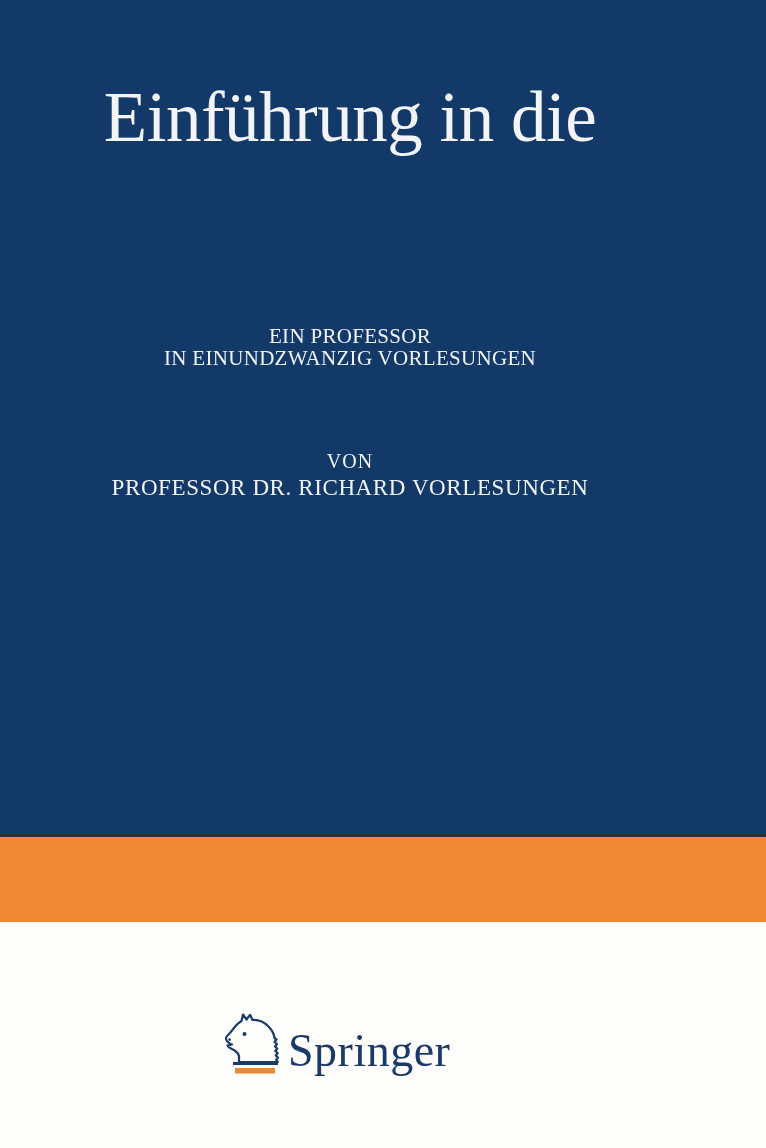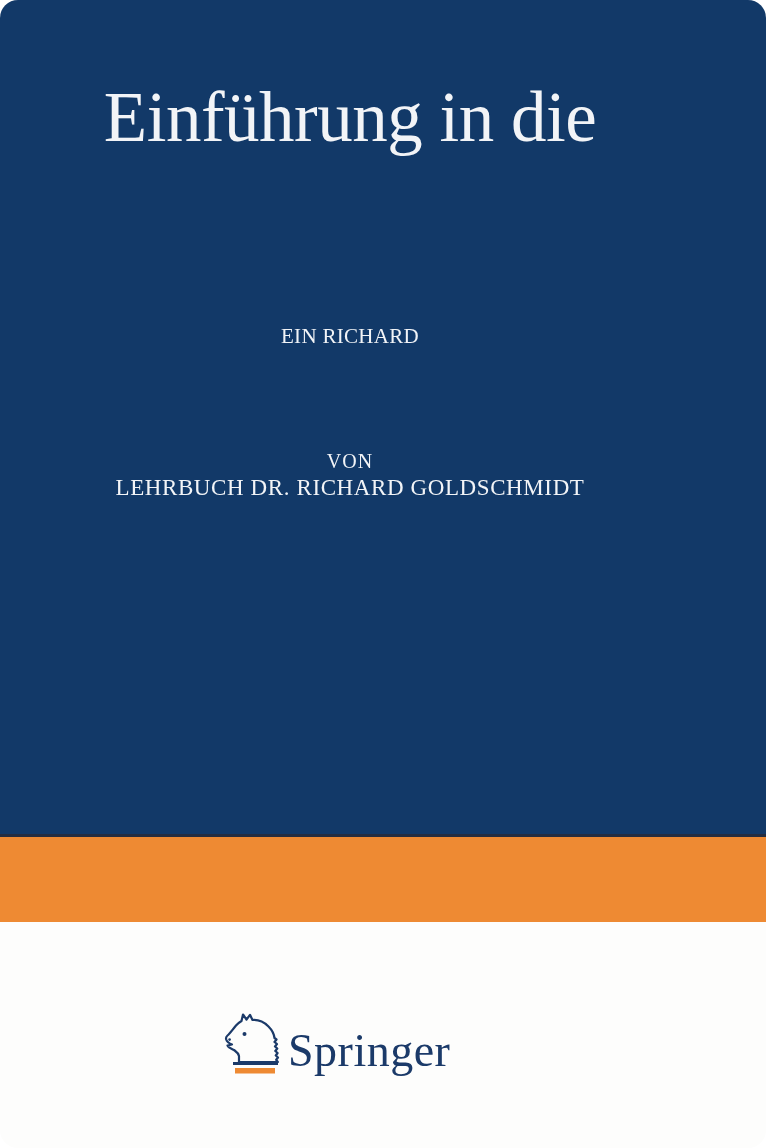--- a/index.html
+++ b/index.html
@@ -14,21 +14,20 @@
   html, body { width: 766px; height: 1148px; }
   body {
     font-family: "Liberation Serif", "DejaVu Serif", serif;
     background: #fff;
   }
   .cover {
     position: relative;
     width: 766px;
     height: 1148px;
     overflow: hidden;
-    border-radius: 18px;
   }
   .navy-panel {
     position: absolute;
     left: 0; top: 0;
     width: 766px;
     height: 834px;
     background: var(--navy-bg);
   }
   .content-col {
     position: absolute;
@@ -109,26 +108,27 @@
 <body>
 
 <div class="cover">
 
   <div class="navy-panel">
     <h1 class="content-col title">
       <span class="t-line">Einführung in die</span>
     </h1>
 
     <div class="content-col subtitle">
-      <span class="s-line">EIN RICHARD</span>
+      <span class="s-line">EIN PROFESSOR</span>
+      <span class="s-line">IN EINUNDZWANZIG VORLESUNGEN</span>
     </div>
 
     <div class="content-col byline">VON</div>
 
-    <div class="content-col author">LEHRBUCH DR. RICHARD GOLDSCHMIDT</div>
+    <div class="content-col author">PROFESSOR DR. RICHARD VORLESUNGEN</div>
   </div>
 
   <div class="orange-stripe"></div>
 
   <div class="bottom-panel">
     <div class="springer-logo">
       <svg class="horse-svg" viewBox="0 0 62 66" aria-hidden="true">
         <path class="horse-outline" d="M17 52 L17 46
           C16.5 43 14 41.5 12 40
           C9 38.5 6 37.5 5.5 35.5

